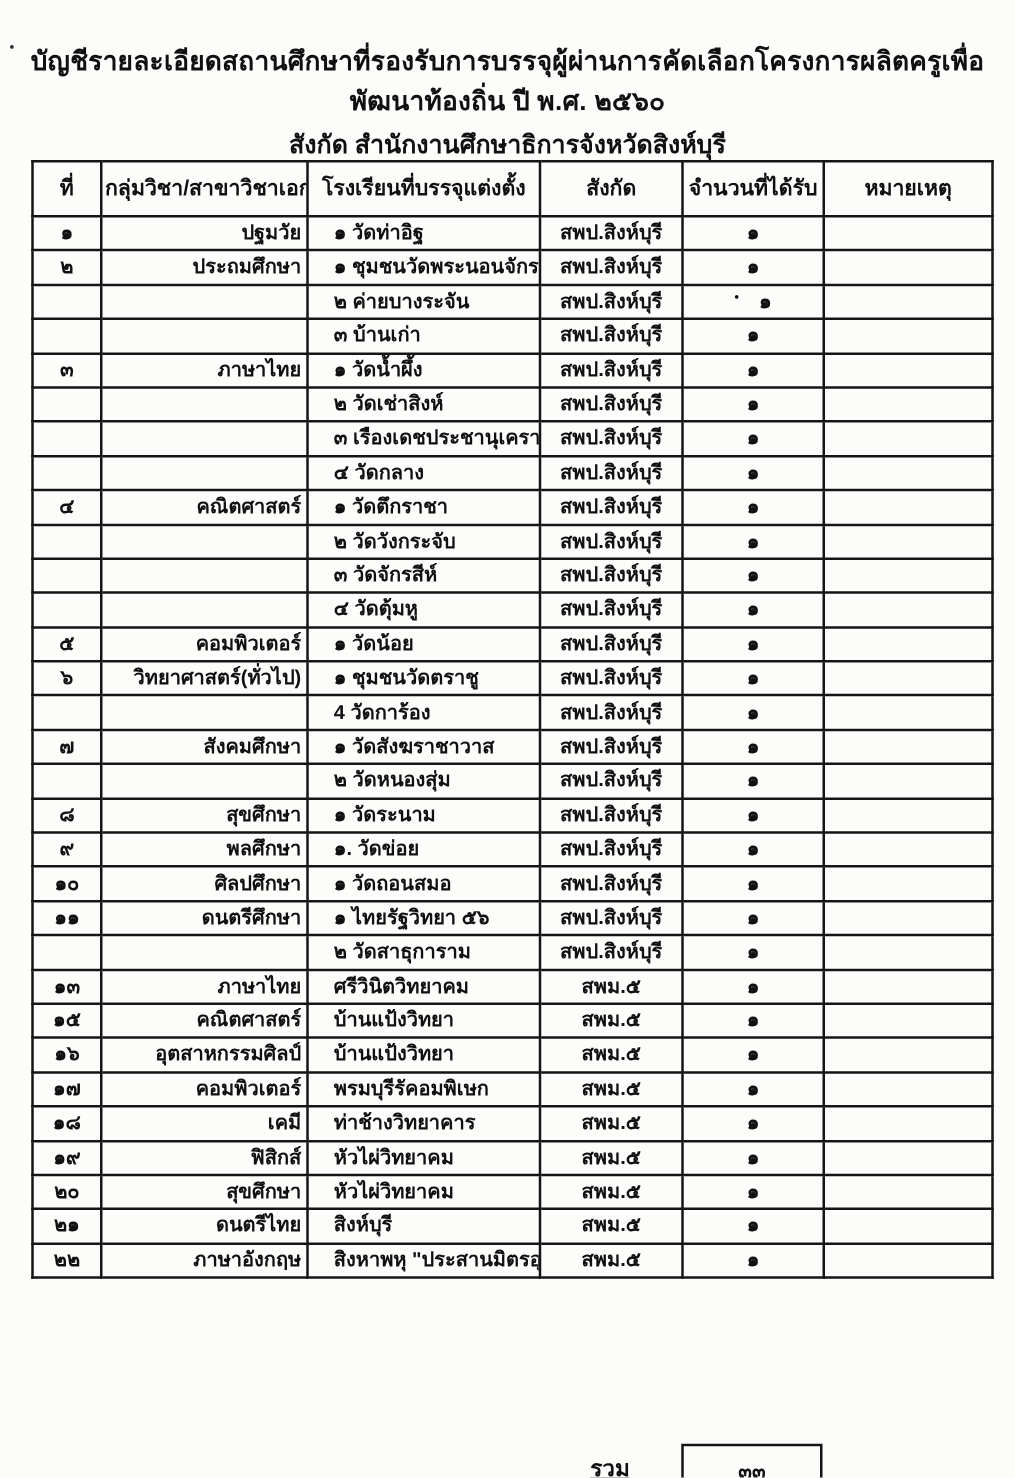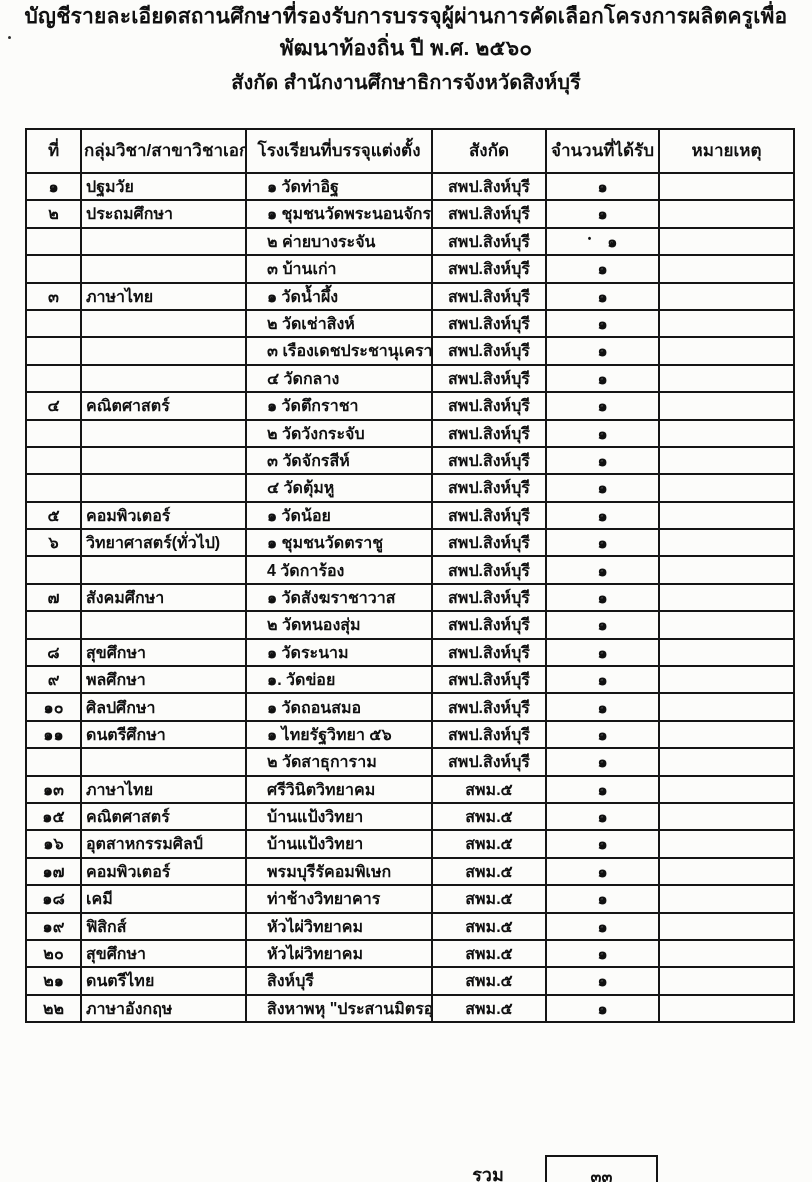--- a/index.html
+++ b/index.html
@@ -13,20 +13,21 @@
     position: relative;
     width: 812px; height: 1182px;
     background: #fcfcfa;
     overflow: hidden;
   }
   .artifact-dot {
     position: absolute; left: 8px; top: 36px;
     width: 3px; height: 3px; background: #2a2a2a; border-radius: 50%;
   }
   .title-block {
+    padding-top: 34px;
     text-align: center;
     font-weight: bold;
   }
   .title-line1 { font-size: 21px; line-height: 1.5; letter-spacing: 0.2px; }
   .title-line2 { font-size: 20px; line-height: 1.9; }
 
   table.doc-table {
     position: absolute;
     left: 25px; top: 128px;
     width: 768px;
@@ -46,21 +47,21 @@
     text-align: center;
     line-height: 1.35;
   }
   .doc-table td {
     font-size: 16px;
     height: 25.4px;
     padding: 0 4px;
     line-height: 1.2;
   }
   td.c-no   { text-align: center; }
-  td.c-subject { text-align: left; }
+  td.c-subject { text-align: right; }
   td.c-school  { text-align: left; padding-left: 20px; }
   td.c-aff  { text-align: center; margin-left: 12px; }
   td.c-amt  { text-align: center; }
   td.c-note { }
   .stray-dot { font-size: 10px; vertical-align: 5px; margin-right: 16px; }
 
   .footer-row {
     position: absolute;
     left: 25px; top: 1155px;
     width: 768px;

